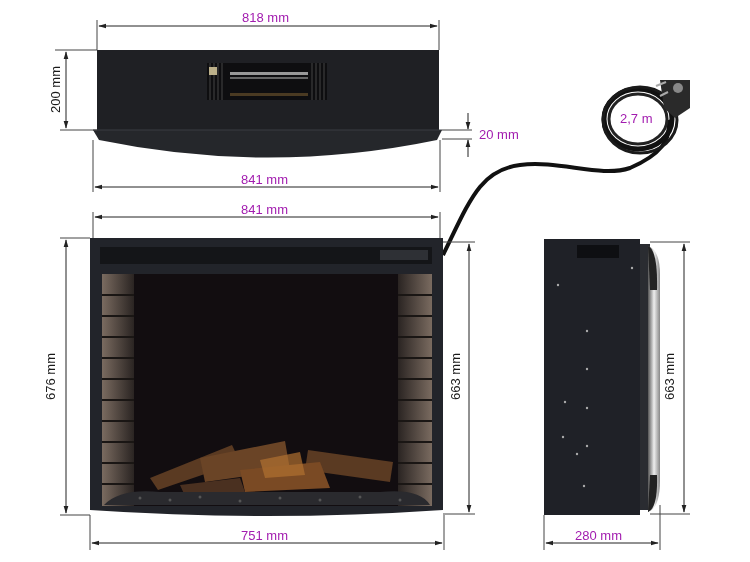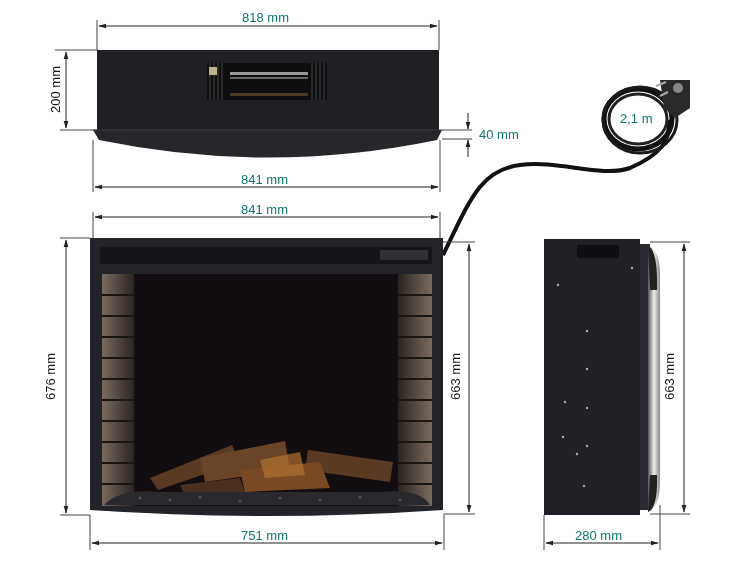--- a/index.html
+++ b/index.html
@@ -1,20 +1,20 @@
 <!DOCTYPE html>
 <html><head>
   <meta charset="utf-8">
   <style>
     html, body { margin: 0; padding: 0; }
     body {
       width: 750px; height: 562px; background: #ffffff; position: relative; overflow: hidden;
       font-family: "Liberation Sans", "DejaVu Sans", sans-serif;
     }
-    .lbl { position: absolute; font-size: 13px; color: #0f766e; white-space: nowrap; line-height: 1; }
+    .lbl { position: absolute; font-size: 13px; color: #a21caf; white-space: nowrap; line-height: 1; }
     .lbl-v { position: absolute; font-size: 13px; color: #1a1a1a; white-space: nowrap; line-height: 1;
              transform: rotate(-90deg); transform-origin: center center; }
     svg.overlay { position: absolute; left: 0; top: 0; }
   </style>
 </head>
 <body>
 
 <svg class="overlay" width="750" height="562" viewBox="0 0 750 562">
   <defs>
     <marker id="arr" viewBox="0 0 10 10" refX="9" refY="5" markerWidth="8" markerHeight="8" orient="auto-start-reverse">
@@ -179,24 +179,24 @@
     <line x1="650" y1="514" x2="690" y2="514" stroke="#444" stroke-width="1"></line>
     <line x1="684" y1="244" x2="684" y2="512" stroke="#222" stroke-width="1" marker-start="url(#arr)" marker-end="url(#arr)"></line>
     <line x1="544" y1="515" x2="544" y2="550" stroke="#444" stroke-width="1"></line>
     <line x1="660" y1="505" x2="660" y2="550" stroke="#444" stroke-width="1"></line>
     <line x1="546" y1="543" x2="658" y2="543" stroke="#222" stroke-width="1" marker-start="url(#arr)" marker-end="url(#arr)"></line>
   </g>
 </svg>
 
 <span class="lbl" style="left:242px; top:11px;">818 mm</span>
 <span class="lbl-v" style="left:32px; top:83px;">200 mm</span>
-<span class="lbl" style="left:479px; top:128px;">40 mm</span>
+<span class="lbl" style="left:479px; top:128px;">20 mm</span>
 <span class="lbl" style="left:241px; top:173px;">841 mm</span>
 
-<span class="lbl" style="left:620px; top:112px;">2,1 m</span>
+<span class="lbl" style="left:620px; top:112px;">2,7 m</span>
 
 <span class="lbl" style="left:241px; top:203px;">841 mm</span>
 <span class="lbl-v" style="left:27px; top:370px;">676 mm</span>
 <span class="lbl-v" style="left:432px; top:370px;">663 mm</span>
 <span class="lbl" style="left:241px; top:529px;">751 mm</span>
 
 <span class="lbl-v" style="left:646px; top:370px;">663 mm</span>
 <span class="lbl" style="left:575px; top:529px;">280 mm</span>
 
 </body></html>

